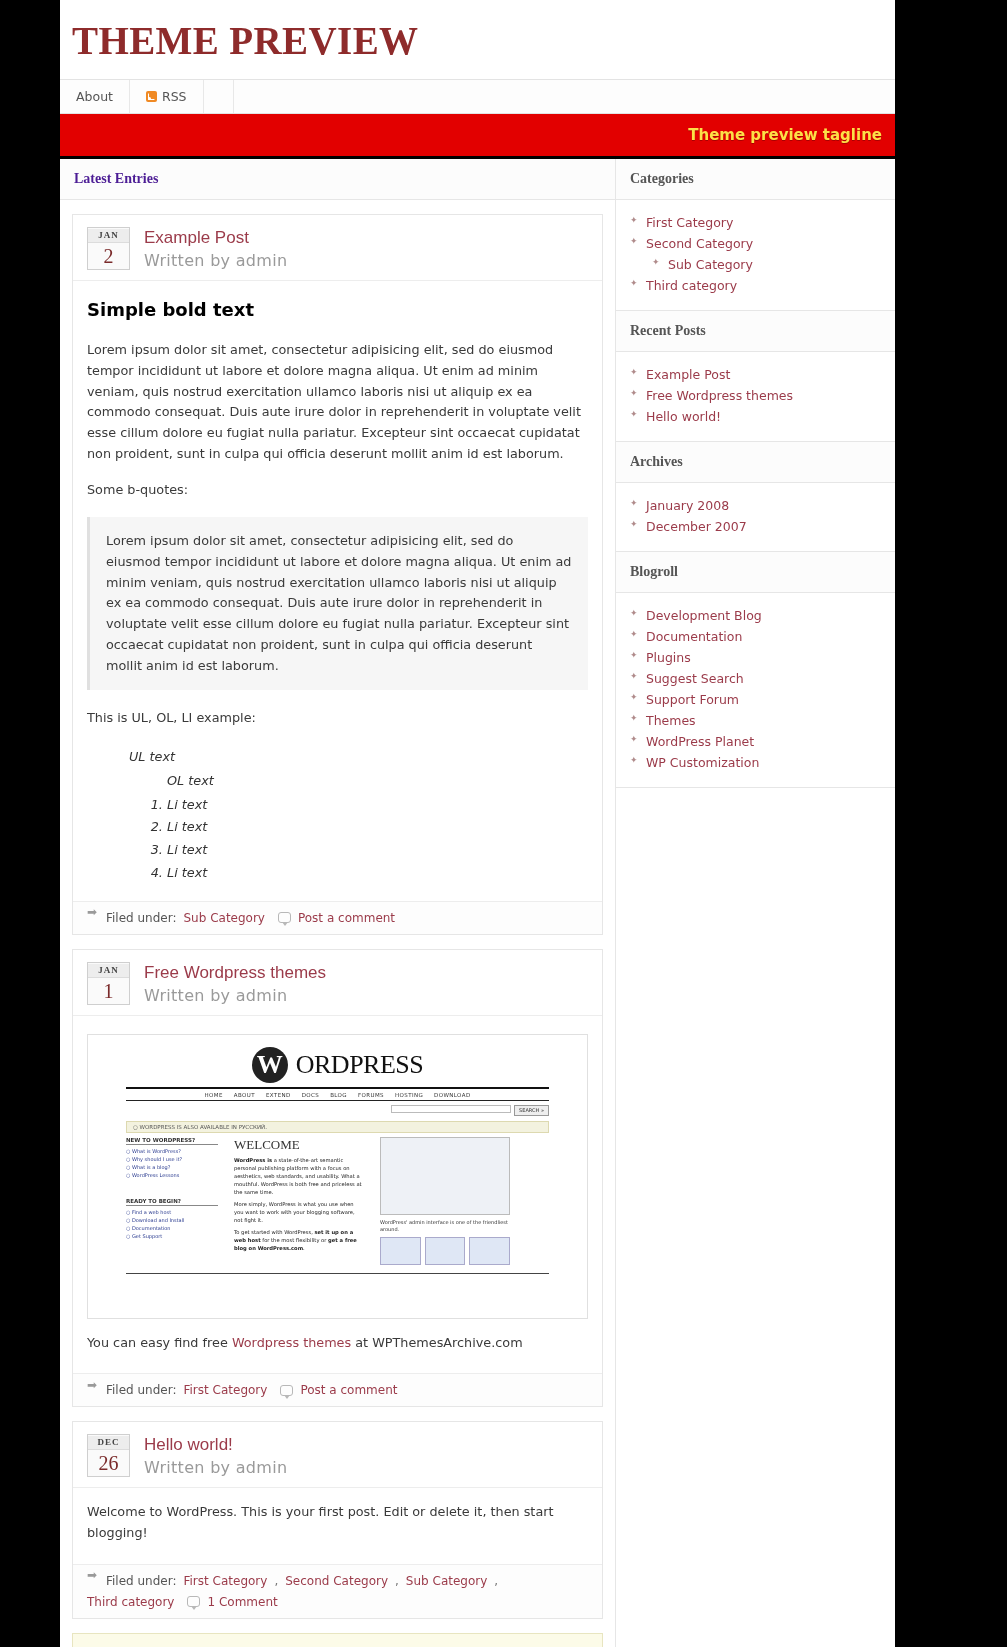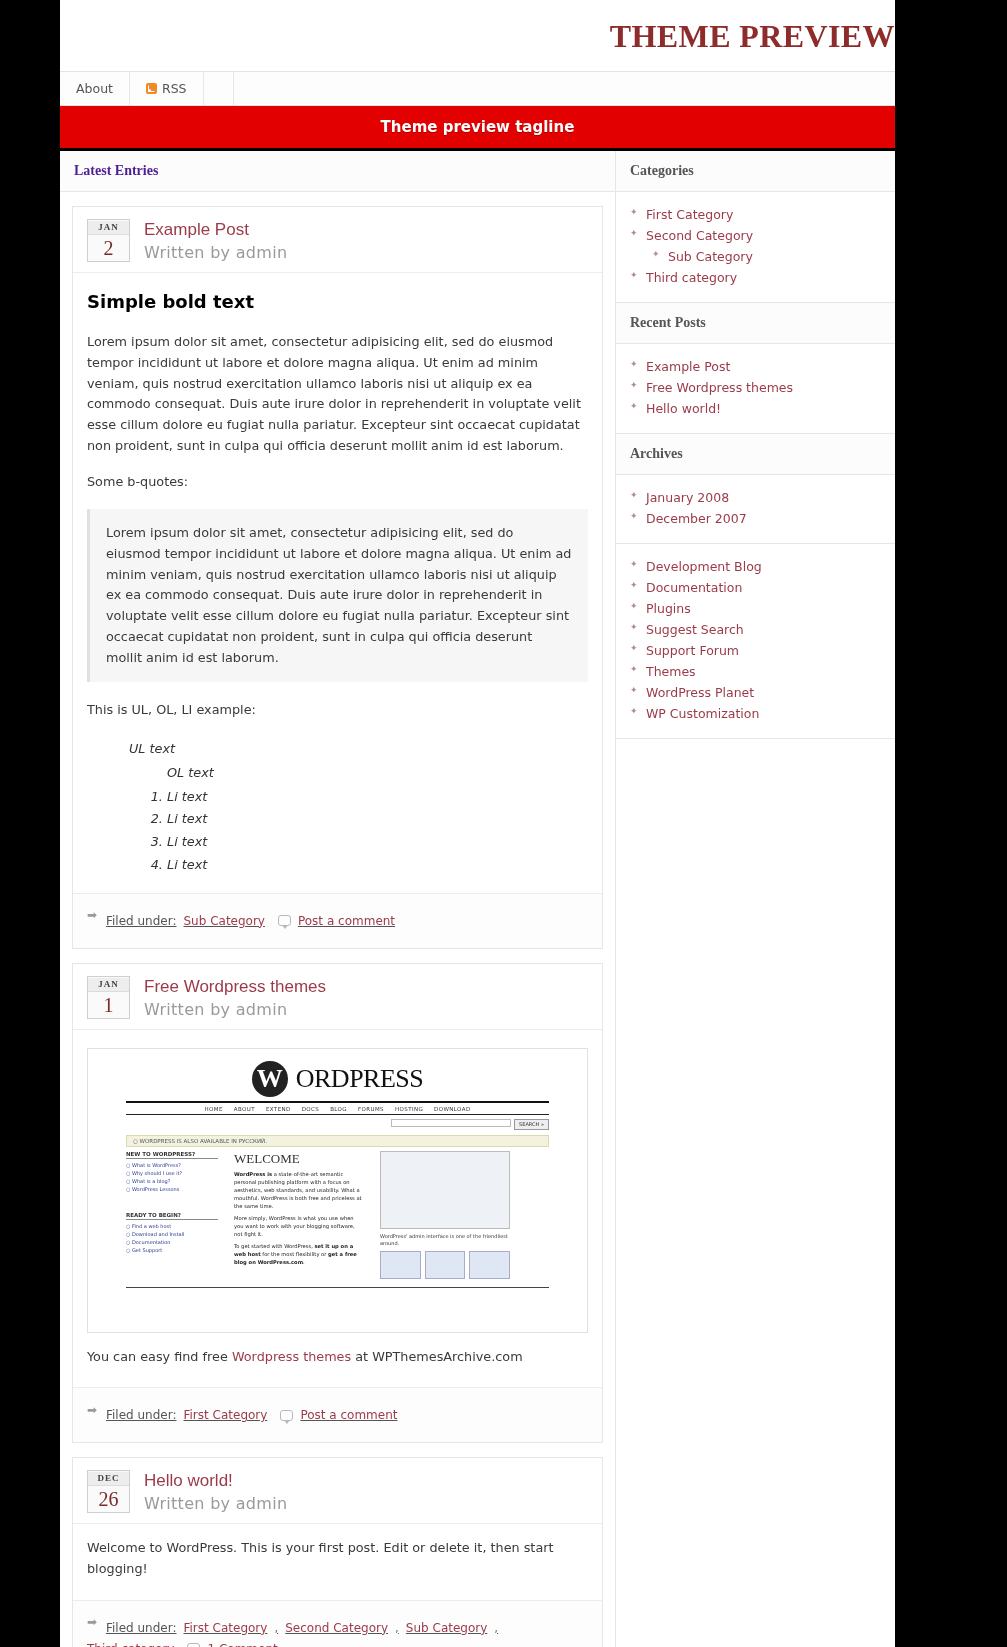--- a/index.html
+++ b/index.html
@@ -14,22 +14,22 @@
   }
   #page {
     position:absolute; left:60px; top:0; width:835px; min-height:1647px;
     background:#fff;
   }
 
   
   .header { padding:18px 0 16px 12px; background:#fff; }
   .blogtitle {
     font-family:"Liberation Serif", serif;
-    font-size:32px; font-weight:bold; color:#8e2b2b;
-    letter-spacing:.4px; margin:0;text-align:right;
+    font-size:39px; font-weight:bold; color:#8e2b2b;
+    letter-spacing:.4px; margin:0;
   }
   .navbar {
     border-top:1px solid #e3e3e3;
     border-bottom:1px solid #e3e3e3;
     background:#fdfdfd;
     height:35px; display:flex; align-items:stretch;
   }
   .navbar .navitem {
     display:flex; align-items:center; gap:5px;
     padding:0 16px; font-size:12.5px; color:#555;
@@ -47,23 +47,23 @@
   .rss-icon::after{
     content:""; position:absolute; left:2px; bottom:2px;
     width:6px; height:6px; border:1.6px solid #fff; border-radius:0 0 0 0;
     border-top:none; border-right:none;
     border-bottom-left-radius:1px;
     clip-path: polygon(0 0,100% 100%,0 100%);
     background:none;
   }
   
   .tagline {
-    background:#e20000; color:#ffffff; text-align:center;
+    background:#e20000; color:#fde047; text-align:right;
     font-weight:bold; font-size:15px;
-    padding:12px 0; border-bottom:3px solid #000;
+    padding:12px 13px; border-bottom:3px solid #000;
     text-shadow:0 1px 0 rgba(0,0,0,.25);
   }
 
   
   .columns { display:flex; align-items:stretch; }
   .content { width:556px; border-right:1px solid #e6e6e6; }
   .sidebar { width:279px; }
 
   .sectionhead {
     font-family:"Liberation Serif", serif;
@@ -104,22 +104,22 @@
     line-height:1.62; font-size:12.8px; color:#3a3a3a;
   }
   .list-demo { margin:0 0 12px 0;font-style:italic; }
   .list-demo .ul-text { margin-left:42px; line-height:1.9; font-size:12.8px; }
   .list-demo .ol-text { margin-left:80px; line-height:1.9; font-size:12.8px; }
   .list-demo ol { margin:0 0 0 58px; padding:0 0 0 22px; }
   .list-demo ol li { line-height:1.78; font-size:12.8px; }
 
   .post-foot {
     border-top:1px solid #ededed; background:#fdfdfd;
-    padding:20px 14px; font-size:12px; color:#555;
-    display:flex; align-items:center; gap:7px; flex-wrap:wrap;text-decoration:underline;
+    padding:9px 14px; font-size:12px; color:#555;
+    display:flex; align-items:center; gap:7px; flex-wrap:wrap;
   }
   .post-foot a { color:#9b3b4a; text-decoration:none; }
   .arrow-icon {
     display:inline-block; width:12px; height:9px; position:relative;
   }
   .arrow-icon::before{
     content:"\27A1"; position:absolute; left:0; top:-8px;
     font-size:12px; color:#9a9a9a;
   }
   .bubble-icon{
@@ -412,20 +412,21 @@
         <div class="widget-title">Archives</div>
         <div class="widget-body">
           <ul>
             <li><a>January 2008</a></li>
             <li><a>December 2007</a></li>
           </ul>
         </div>
       </div>
 
       <div class="widget">
+        <div class="widget-title">Blogroll</div>
         <div class="widget-body">
           <ul>
             <li><a>Development Blog</a></li>
             <li><a>Documentation</a></li>
             <li><a>Plugins</a></li>
             <li><a>Suggest Search</a></li>
             <li><a>Support Forum</a></li>
             <li><a>Themes</a></li>
             <li><a>WordPress Planet</a></li>
             <li><a>WP Customization</a></li>

